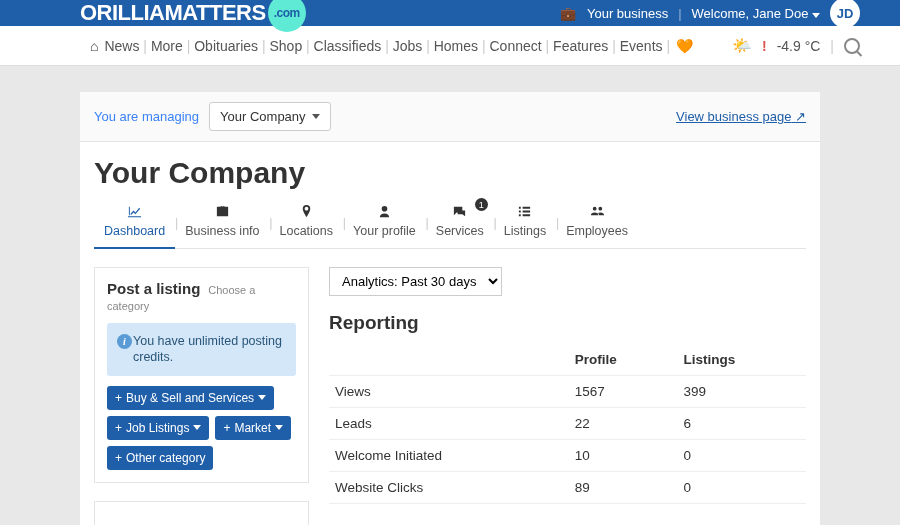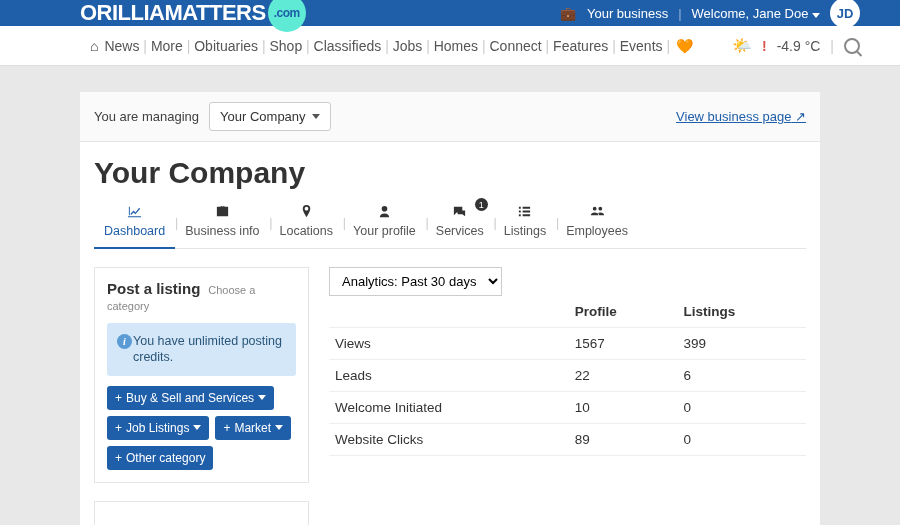--- a/index.html
+++ b/index.html
@@ -13,21 +13,21 @@
 .divider-v{color:rgba(255,255,255,.5)}
 .navbar{background:#fff;height:40px;display:flex;align-items:center;padding:0 40px 0 90px;border-bottom:1px solid #ddd;font-size:14px;gap:6px}
 .navbar .nitem{color:#555;cursor:pointer}
 .navbar .sep{color:#ccc}
 .navbar-right{margin-left:auto;display:flex;align-items:center;gap:10px;color:#555}
 .weather-ico{font-size:16px}
 .searchic{width:16px;height:16px;border:2px solid #888;border-radius:50%;position:relative;display:inline-block}
 .searchic:after{content:'';position:absolute;width:2px;height:7px;background:#888;transform:rotate(-45deg);bottom:-5px;right:-2px}
 .container{width:740px;margin:26px auto 0;background:#fff}
 .managebar{display:flex;align-items:center;padding:10px 14px;border-bottom:1px solid #e4e4e4;font-size:13px;background:#fafafa}
-.managebar .mlabel{color:#404040;margin-right:10px}
+.managebar .mlabel{color:#3b82f6;margin-right:10px}
 .company-select{border:1px solid #ccc;background:#fff;padding:6px 10px;border-radius:3px;font-size:13px;display:inline-flex;align-items:center;gap:6px;cursor:pointer}
 .caret{display:inline-block;width:0;height:0;border-left:4px solid transparent;border-right:4px solid transparent;border-top:5px solid #555}
 .viewlink{margin-left:auto;color:#1f5ea8;text-decoration:underline;font-size:13px}
 .pagehdr{padding:14px 14px 0}
 .pagehdr h1{font-size:30px;font-weight:800;margin-bottom:8px}
 .tabs{display:flex;gap:0;border-bottom:1px solid #e4e4e4}
 .tab{padding:6px 10px 10px;text-align:center;font-size:12.5px;color:#555;cursor:pointer;position:relative}
 .tab .ticon{display:block;font-size:15px;margin-bottom:2px;color:#333}
 .tab.active{color:#1f5ea8}
 .tab.active .ticon{color:#1f5ea8}
@@ -37,21 +37,21 @@
 .body2{display:flex;gap:20px;padding:18px 14px}
 .sidecard{border:1px solid #e4e4e4;padding:12px;width:215px;margin-bottom:18px}
 .sidecard h3{font-size:15px;font-weight:700;display:inline}
 .sidecard .sub{font-size:11px;color:#888;margin-left:4px}
 .infobox{background:#d3e7f9;color:#2a5578;padding:10px 12px 10px 26px;border-radius:3px;font-size:12.5px;margin:10px 0;position:relative;line-height:1.3}
 .infobox:before{content:'i';position:absolute;left:10px;top:11px;width:15px;height:15px;background:#5a9bd5;color:#fff;border-radius:50%;font-size:10px;font-style:italic;display:flex;align-items:center;justify-content:center;font-family:serif;font-weight:700}
 .btns{display:flex;flex-wrap:wrap;gap:6px}
 .pbtn{background:#1f5ea8;color:#fff;font-size:12px;padding:5px 8px;border-radius:3px;display:inline-flex;align-items:center;gap:4px;cursor:pointer}
 .pbtn .caret{border-top-color:#fff}
 .maincol{flex:1}
-.aselect{border:1px solid #ccc;background:#fff;padding:5px 8px;font-size:13px;}
+.aselect{border:1px solid #ccc;background:#fff;padding:5px 8px;font-size:13px;margin-bottom:16px}
 .maincol h2{font-size:19px;font-weight:800;margin-bottom:10px}
 table{width:100%;border-collapse:collapse;font-size:13.5px}
 th,td{text-align:left;padding:8px 6px;border-bottom:1px solid #eee}
 th{font-weight:700;color:#333}
 .excl{color:#d9534f;font-weight:700}
 </style>
 </head>
 <body>
 
 <div class="topbar">
@@ -151,20 +151,21 @@
       <div class="sidecard">
         
         
       </div>
     </div>
 
     <div class="maincol">
       <select class="aselect">
         <option>Analytics: Past 30 days</option>
       </select>
+      <h2>Reporting</h2>
       <table>
         <thead>
             <tr id="thr">
               <th></th>
               <th>Profile</th>
               <th>Listings</th>
             </tr>
           </thead>
         <tbody id="tbd">
             <tr>

